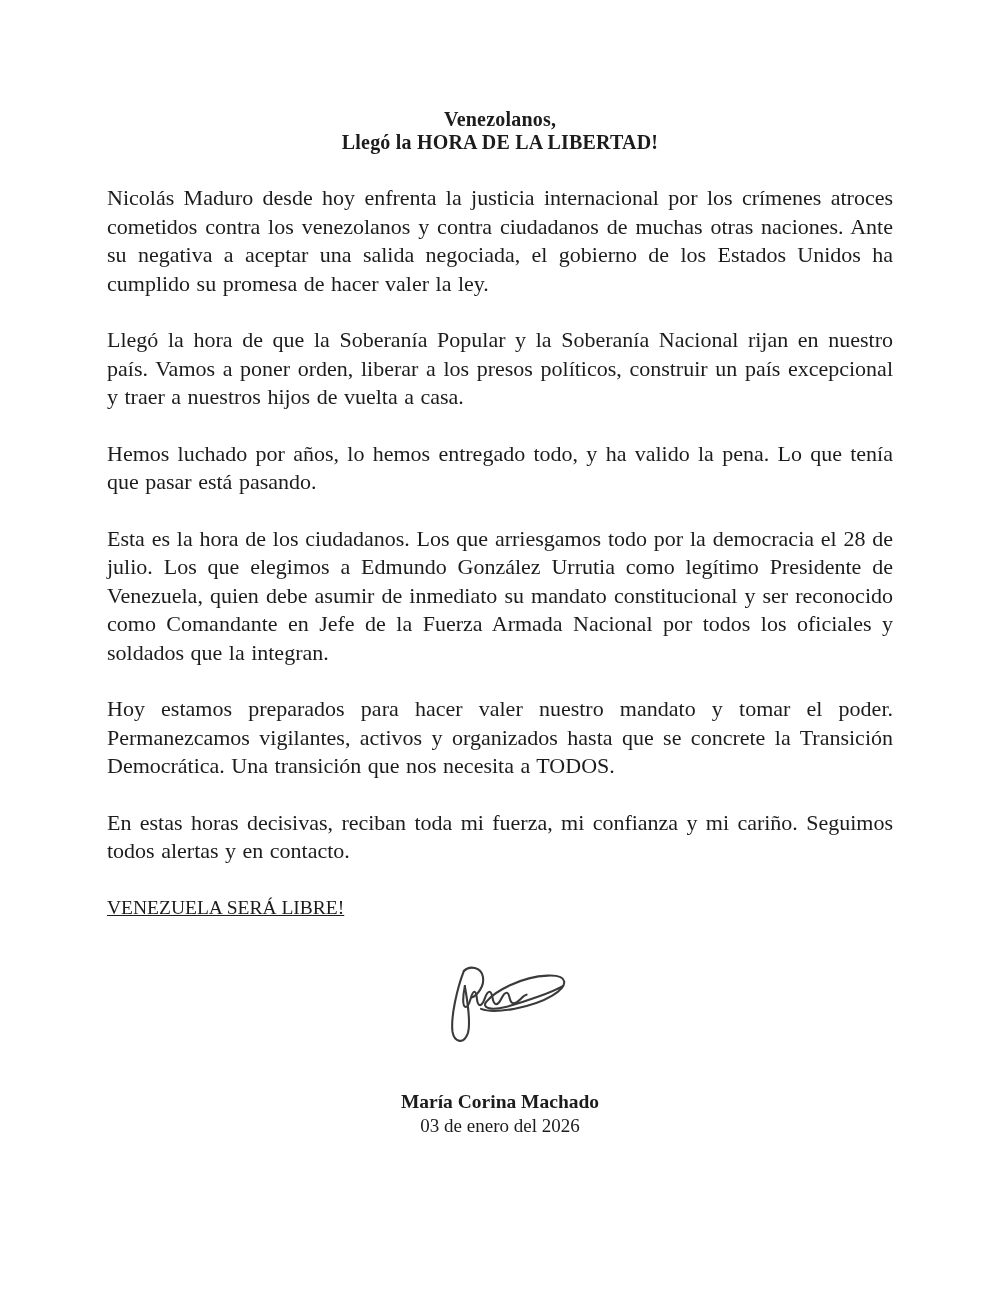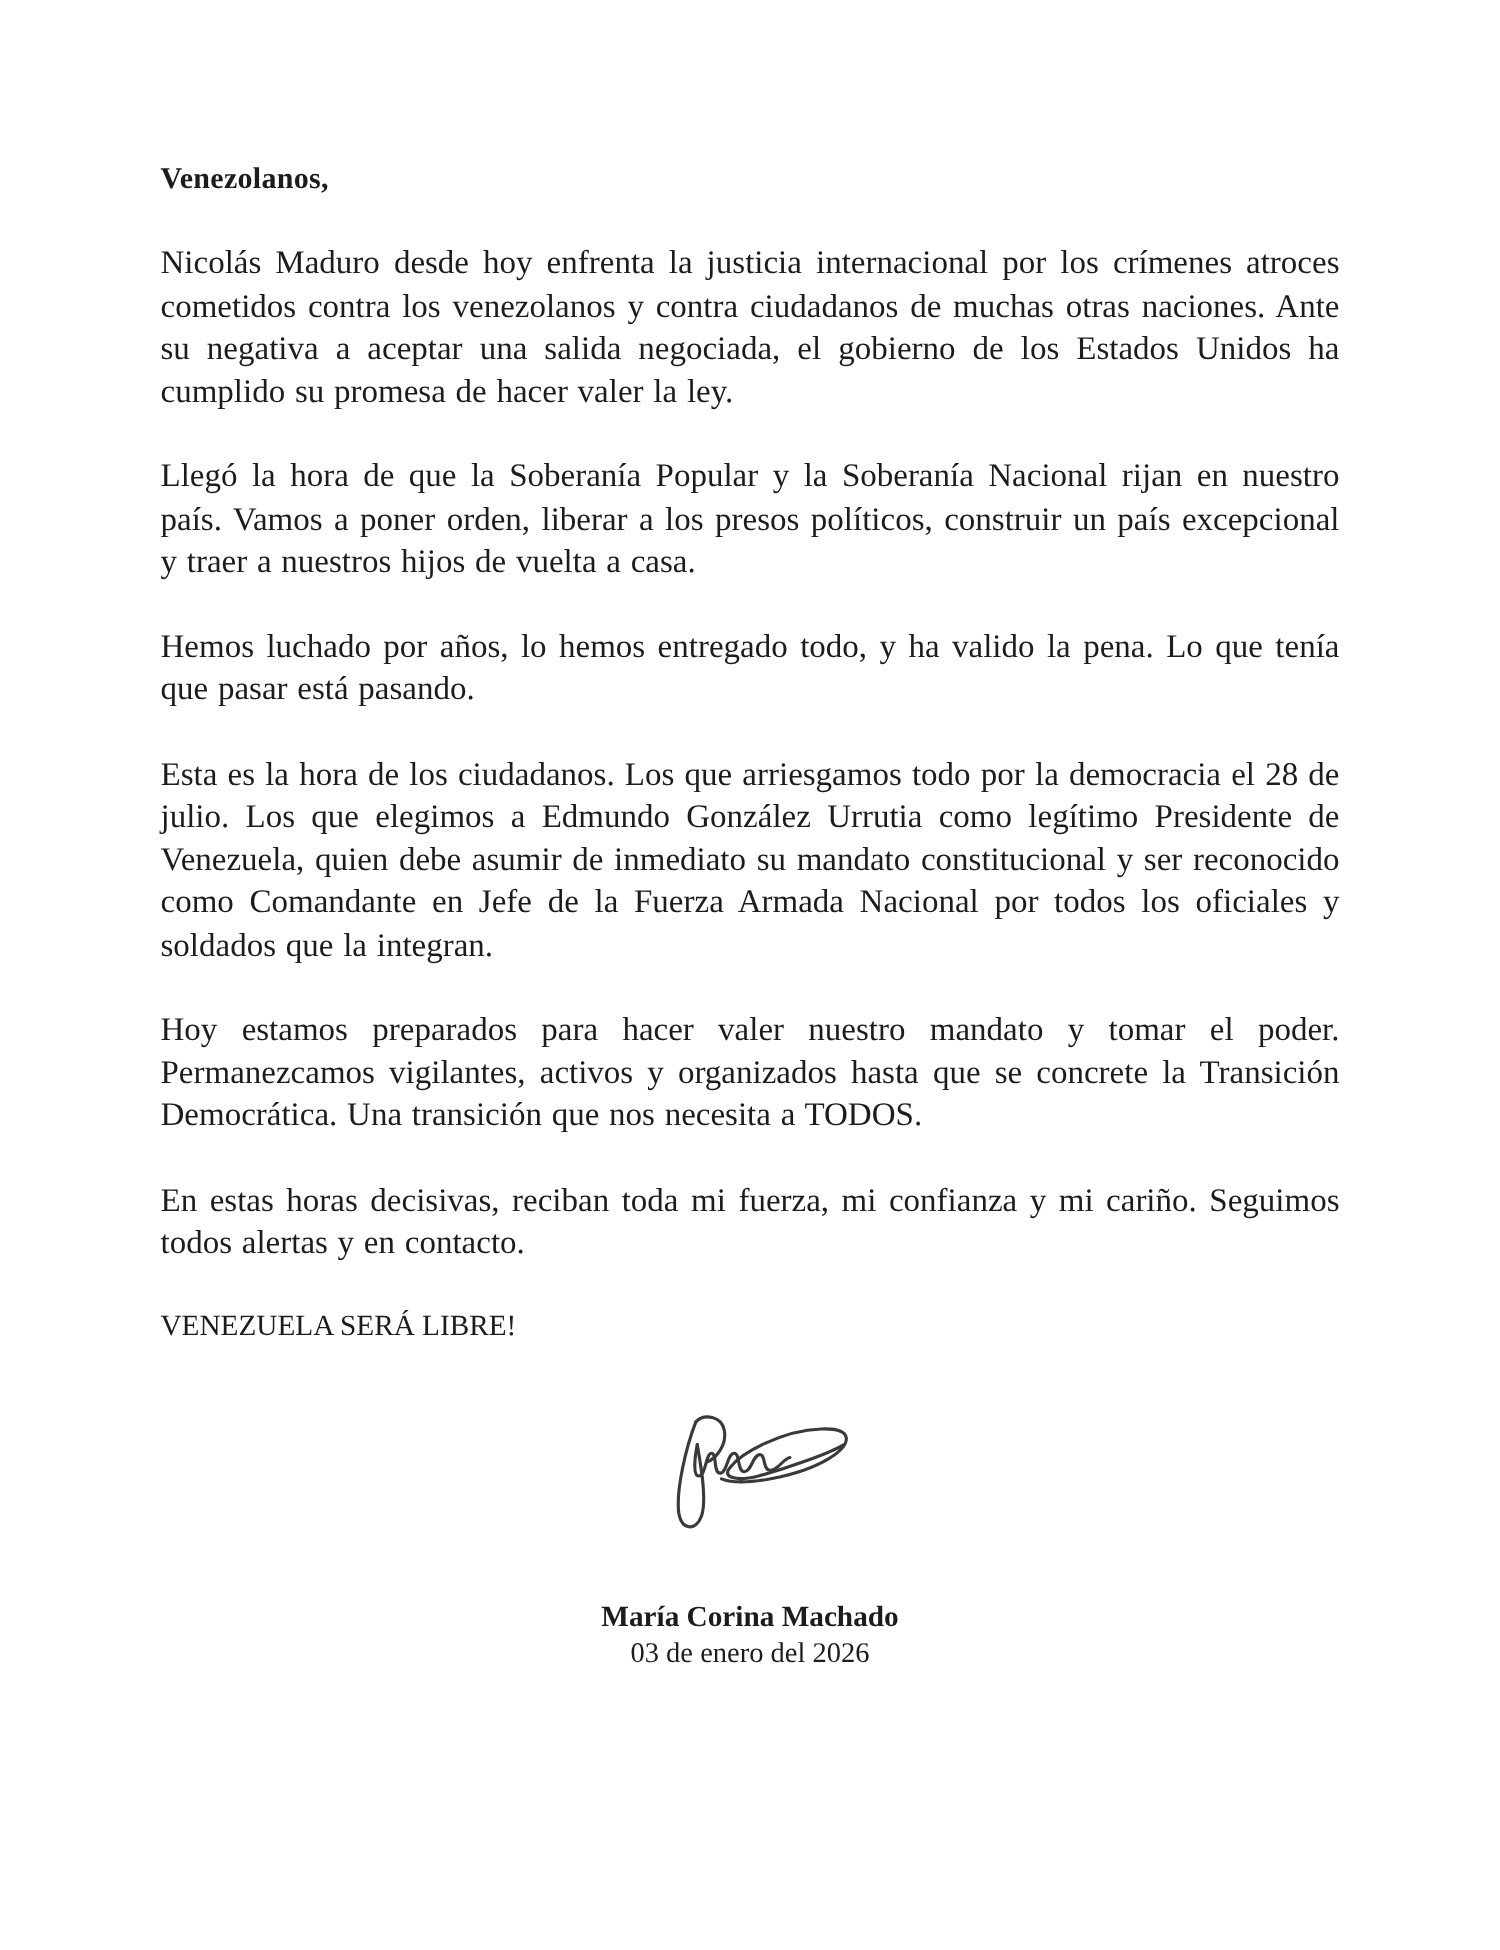--- a/index.html
+++ b/index.html
@@ -12,39 +12,40 @@
     width: 1000px;
     height: 1300px;
     background: #ffffff;
     color: #1c1c1c;
     font-family: "Liberation Serif", "DejaVu Serif", serif;
     box-sizing: border-box;
     padding: 108px 107px 0 107px;
     overflow: hidden;
   }
   .letter-heading {
-    text-align: left;
+    text-align: center;
     font-weight: bold;
     font-size: 20px;
     line-height: 23px;
     margin: 0 0 30px 0;
     letter-spacing: 0.2px;
   }
   .letter-heading .line { display: block; }
   .body-text p {
     font-size: 22px;
     line-height: 28.5px;
     text-align: justify;
     margin: 0 0 28px 0;
     word-spacing: 1px;
   }
   .closing {
     font-size: 19.5px;
     line-height: 28.5px;
     margin: 0 0 28px 0;
+    text-decoration: underline;
   }
   .closing .line { display: block; }
   .signature-wrap {
     text-align: center;
     margin-top: 10px;
     height: 100px;
   }
   .signature-wrap svg {
     display: inline-block;
     height: 95px;
@@ -65,20 +66,21 @@
     line-height: 24px;
   }
 </style>
 </head>
 <body>
 
 <div class="page">
 
   <h1 class="letter-heading">
     <span class="line">Venezolanos,</span>
+    <span class="line">Llegó la HORA DE LA LIBERTAD!</span>
   </h1>
 
   <div class="body-text">
     <p>Nicolás Maduro desde hoy enfrenta la justicia internacional por los crímenes atroces cometidos contra los venezolanos y contra ciudadanos de muchas otras naciones. Ante su negativa a aceptar una salida negociada, el gobierno de los Estados Unidos ha cumplido su promesa de hacer valer la ley.</p>
     <p>Llegó la hora de que la Soberanía Popular y la Soberanía Nacional rijan en nuestro país. Vamos a poner orden, liberar a los presos políticos, construir un país excepcional y traer a nuestros hijos de vuelta a casa.</p>
     <p>Hemos luchado por años, lo hemos entregado todo, y ha valido la pena. Lo que tenía que pasar está pasando.</p>
     <p>Esta es la hora de los ciudadanos. Los que arriesgamos todo por la democracia el 28 de julio. Los que elegimos a Edmundo González Urrutia como legítimo Presidente de Venezuela, quien debe asumir de inmediato su mandato constitucional y ser reconocido como Comandante en Jefe de la Fuerza Armada Nacional por todos los oficiales y soldados que la integran.</p>
     <p>Hoy estamos preparados para hacer valer nuestro mandato y tomar el poder. Permanezcamos vigilantes, activos y organizados hasta que se concrete la Transición Democrática. Una transición que nos necesita a TODOS.</p>
     <p>En estas horas decisivas, reciban toda mi fuerza, mi confianza y mi cariño. Seguimos todos alertas y en contacto.</p>
   </div>

